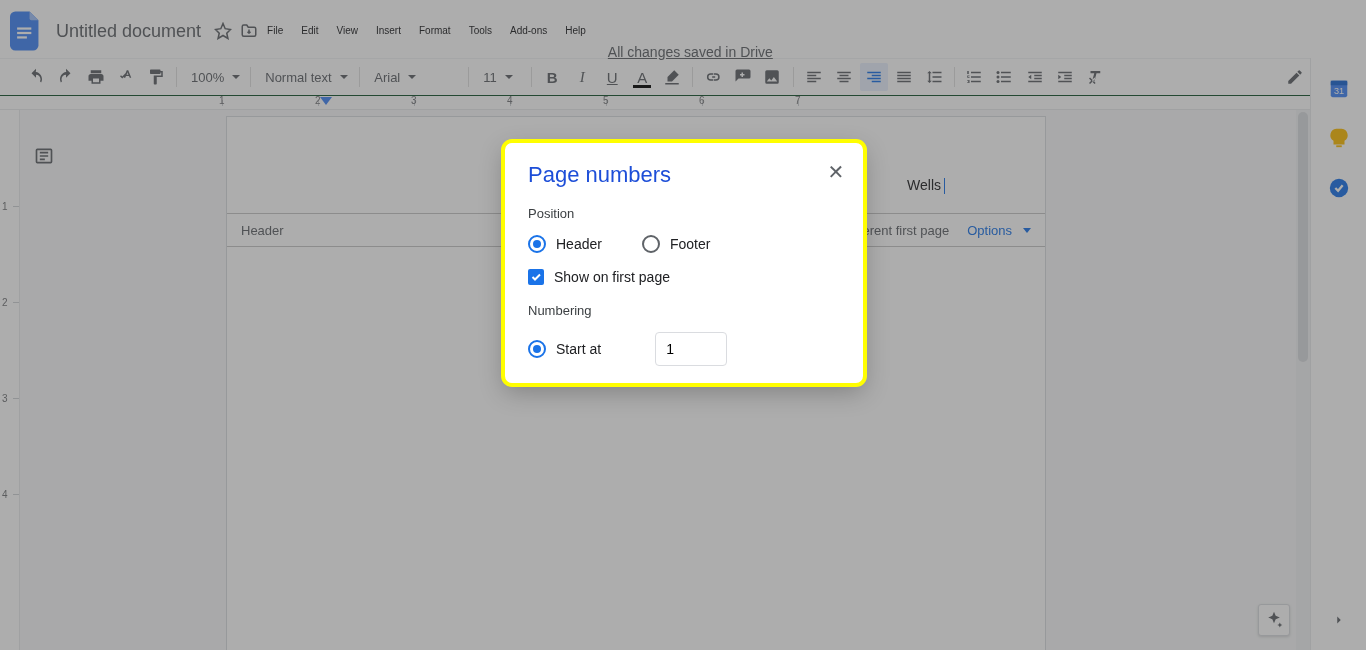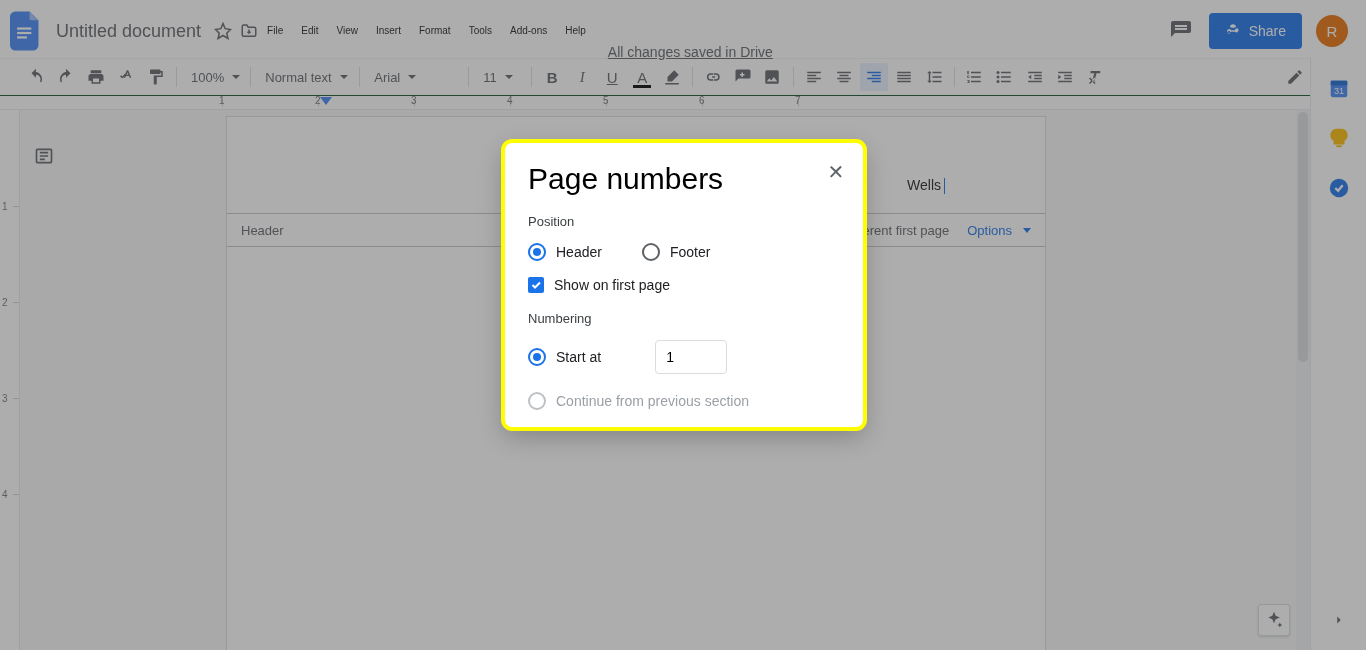--- a/index.html
+++ b/index.html
@@ -65,21 +65,21 @@
 .side-icon { width:24px; height:24px; display:flex; align-items:center; justify-content:center; cursor:pointer; }
 .sidepanel .bottom-arrow { margin-top:auto; margin-bottom:18px; color:#5f6368; }
 
 
 .scroll-track { position:absolute; right:0; top:0; bottom:0; width:14px; background:#f1f3f4; }
 .scroll-thumb { position:absolute; right:2px; top:2px; width:10px; height:250px; background:#dadce0; border-radius:5px; }
 
 
 .scrim { position:absolute; inset:0; background: rgba(60,60,60,.42); }
 .dialog { position:absolute; left:504px; top:142px; width:360px; background:#fff; border-radius:8px; box-shadow: 0 8px 24px rgba(0,0,0,.25); outline:4px solid #fffe00; outline-offset:-1px; padding: 20px 24px 18px; z-index: 50;}
-.dialog h2 { font-size: 30px; font-weight: 400; color: #000000; }
+.dialog h2 { font-size: 22px; font-weight: 400; color: #1d4ed8; }
 .dialog .close { position:absolute; right:14px; top:16px; width:28px; height:28px; display:flex; align-items:center; justify-content:center; color:#5f6368; cursor:pointer; font-size:20px;}
 .section-label { font-size: 13px; color:#3c4043; margin-top: 18px; font-weight: 500;}
 .radio-row { display:flex; gap:40px; margin-top:14px; align-items:center; }
 .radio-opt { display:flex; align-items:center; gap:10px; font-size:14px; }
 .radio { width:18px; height:18px; border:2px solid #5f6368; border-radius:50%; position:relative; flex:0 0 auto; }
 .radio.checked { border-color:#1a73e8; }
 .radio.checked::after { content:''; position:absolute; inset:3px; background:#1a73e8; border-radius:50%; }
 .radio.disabled { border-color:#bdc1c6; }
 .check-row { display:flex; align-items:center; gap:10px; margin-top:16px; font-size:14px; }
 .checkbox-sq { width:16px; height:16px; background:#1a73e8; border-radius:2px; display:flex; align-items:center; justify-content:center; color:#fff; flex:0 0 auto;}
@@ -125,37 +125,20 @@
       <span class="menu-item">Edit</span>
       <span class="menu-item">View</span>
       <span class="menu-item">Insert</span>
       <span class="menu-item">Format</span>
       <span class="menu-item">Tools</span>
       <span class="menu-item">Add-ons</span>
       <span class="menu-item">Help</span>
       <span class="saved-text">All changes saved in Drive</span>
     </div>
   </div>
-  <div class="titlebar-right">
-    <div class="comment-icon">
-      <svg width="24" height="24" viewBox="0 0 24 24" fill="#5f6368">
-          <path d="M20 2H4a2 2 0 0 0-2 2v14l4-4h14a2 2 0 0 0 2-2V4a2 2 0 0 0-2-2zm-2 9H6V9h12v2zm0-3H6V6h12v2z"></path>
-        </svg>
-    </div>
-    <button class="share-btn">
-      <svg width="16" height="16" viewBox="0 0 24 24" fill="#fff">
-          <path d="M18 8a3 3 0 0 0-3 3H9a3 3 0 1 0 0 2h6a3 3 0 1 0 3-5zM6 16a2 2 0 1 1 0-4 2 2 0 0 1 0 4z"></path>
-          <rect x="8" y="3" width="8" height="4" rx="2"></rect>
-          <path d="M12 2a4 4 0 0 0-4 4h8a4 4 0 0 0-4-4z"></path>
-          <path d="M17 10h2v8h-2zM5 10h2v8H5z" opacity="0"></path>
-        </svg>
-      <span>Share</span>
-    </button>
-    <div class="avatar">R</div>
-  </div>
 </div>
 
 <div class="toolbar">
   <div class="tbtn">
       <svg width="18" height="18" viewBox="0 0 24 24" fill="#5f6368">
         <path d="M12 5V1L6 7l6 6V9c3.3 0 6 2.7 6 6 0 1-.3 2-.7 2.8l1.5 1.5C19.5 18 20 16.6 20 15c0-5.5-4.5-10-10-10h2z"></path>
       </svg>
     </div>
   <div class="tbtn">
       <svg width="18" height="18" viewBox="0 0 24 24" fill="#5f6368">
@@ -438,18 +421,14 @@
   </label>
 
   <div class="section-label">Numbering</div>
   <div class="radio-row" style="margin-top:14px">
     <label class="radio-opt">
         <span class="radio checked"></span>
         <span>Start at</span>
       </label>
     <input class="num-input" value="1" style="">
   </div>
-  <label class="radio-opt" style="margin-top:18px">
-    <span class="radio disabled"></span>
-      <span class="disabled-text">Continue from previous section</span>
-  </label>
 
 </div>
 
 </body></html>

